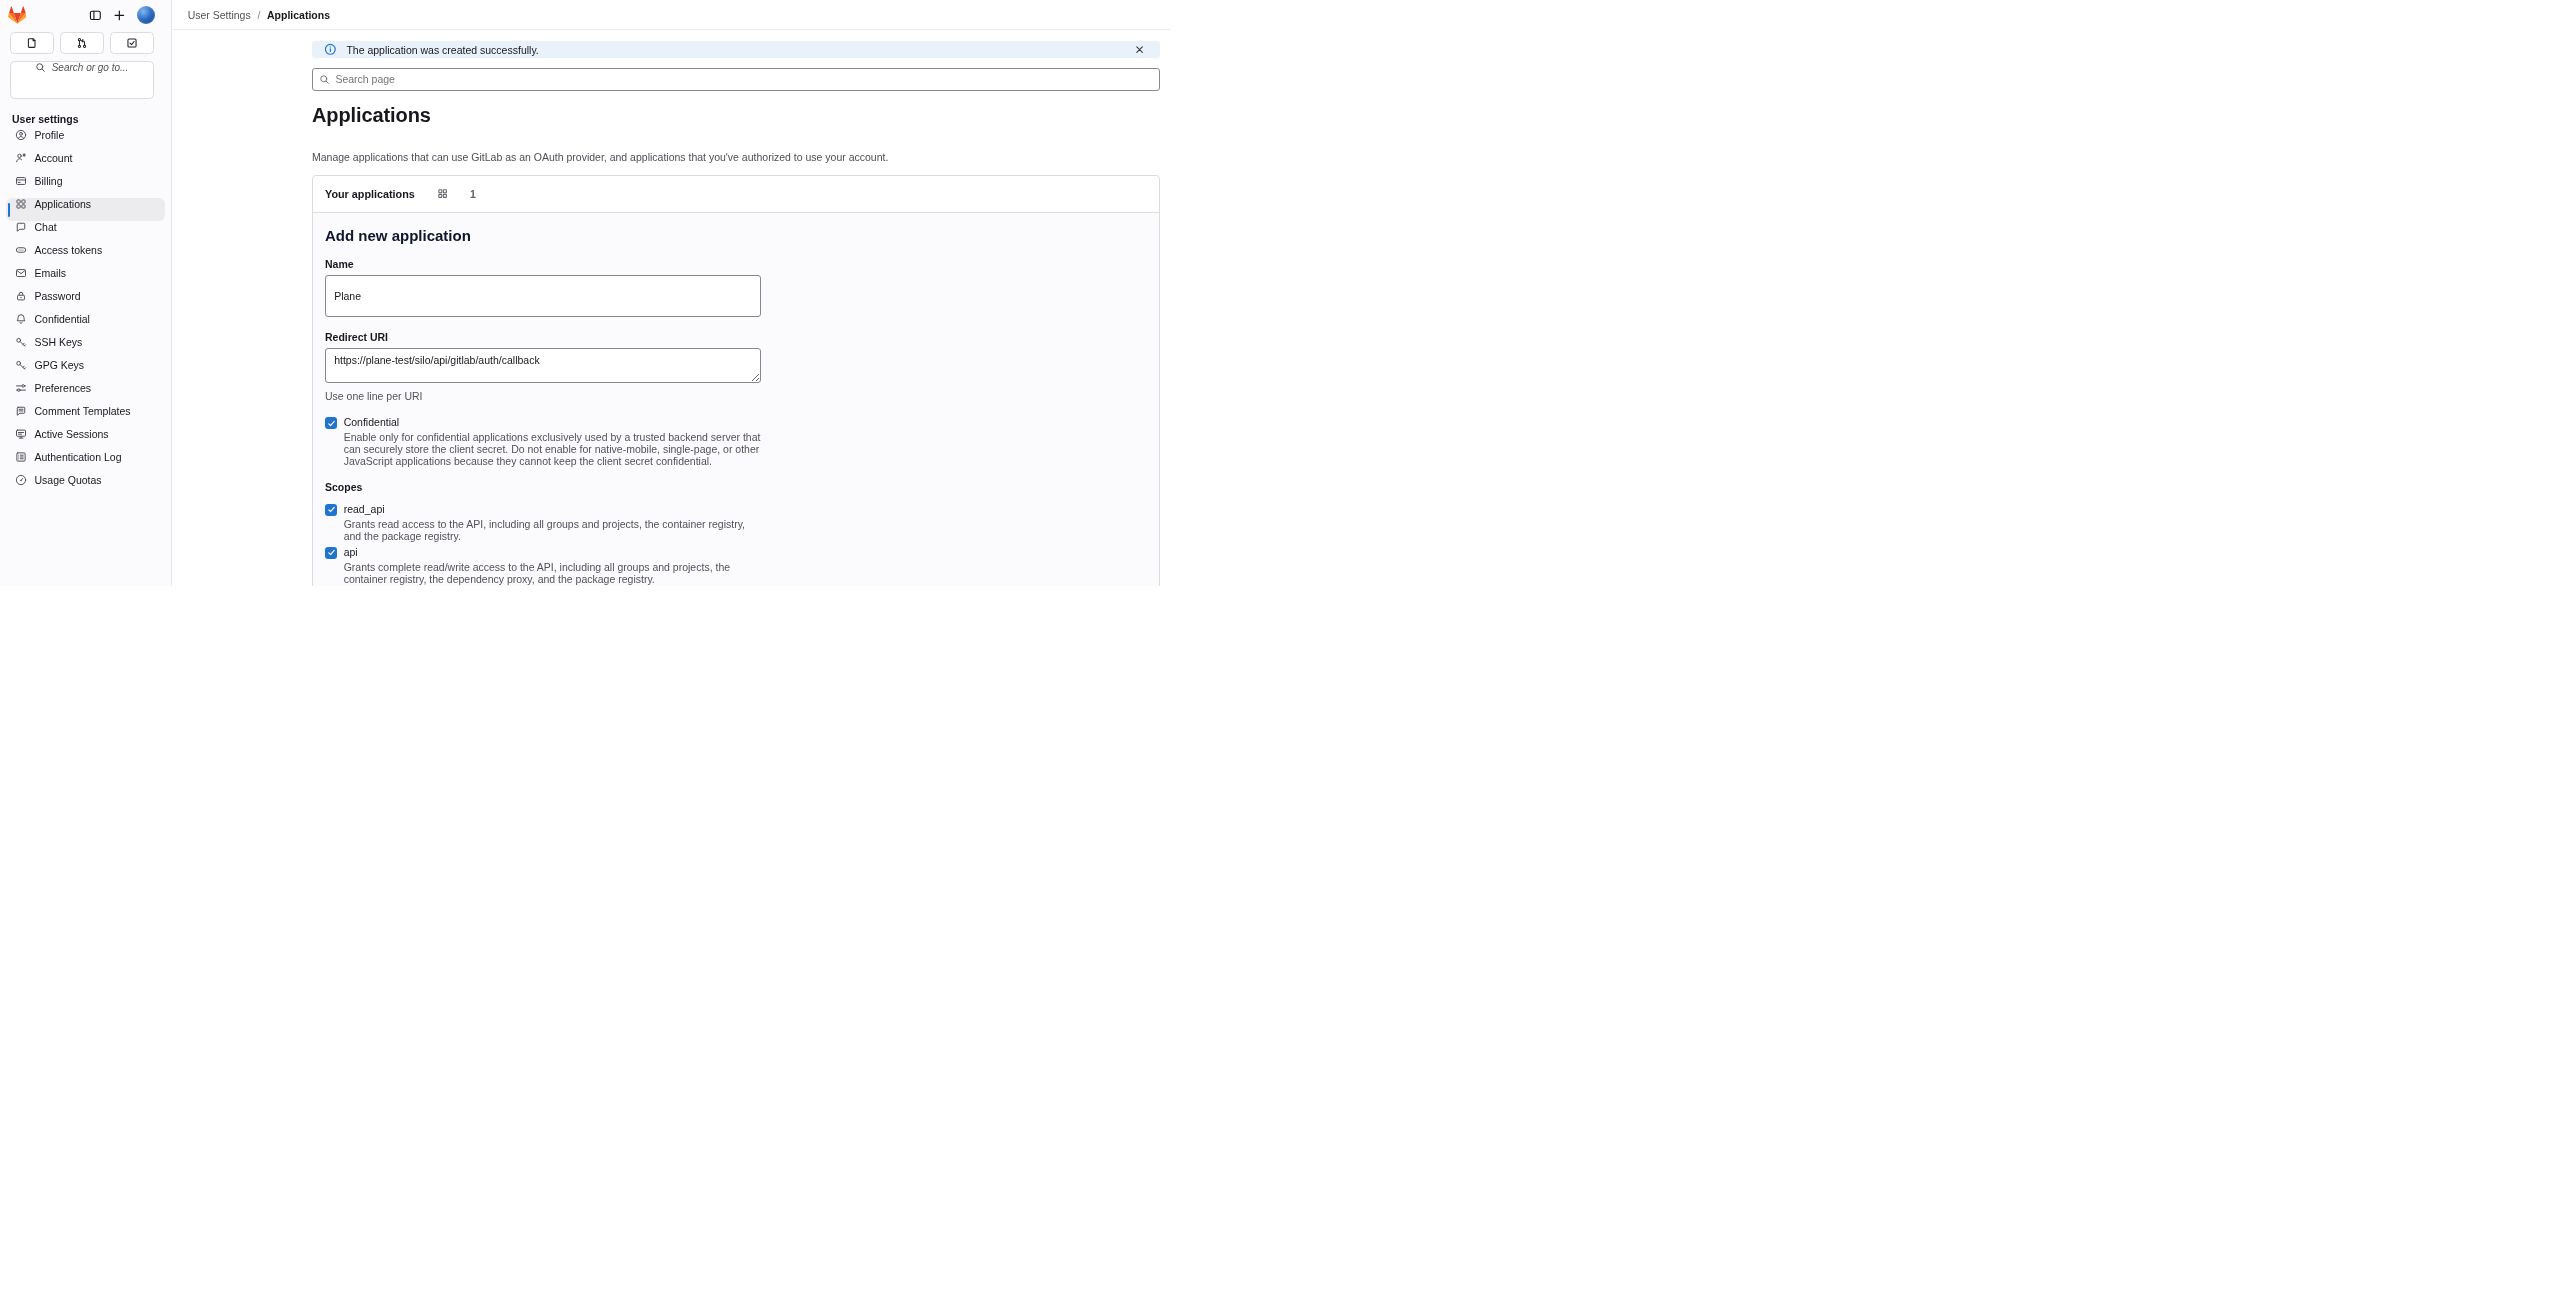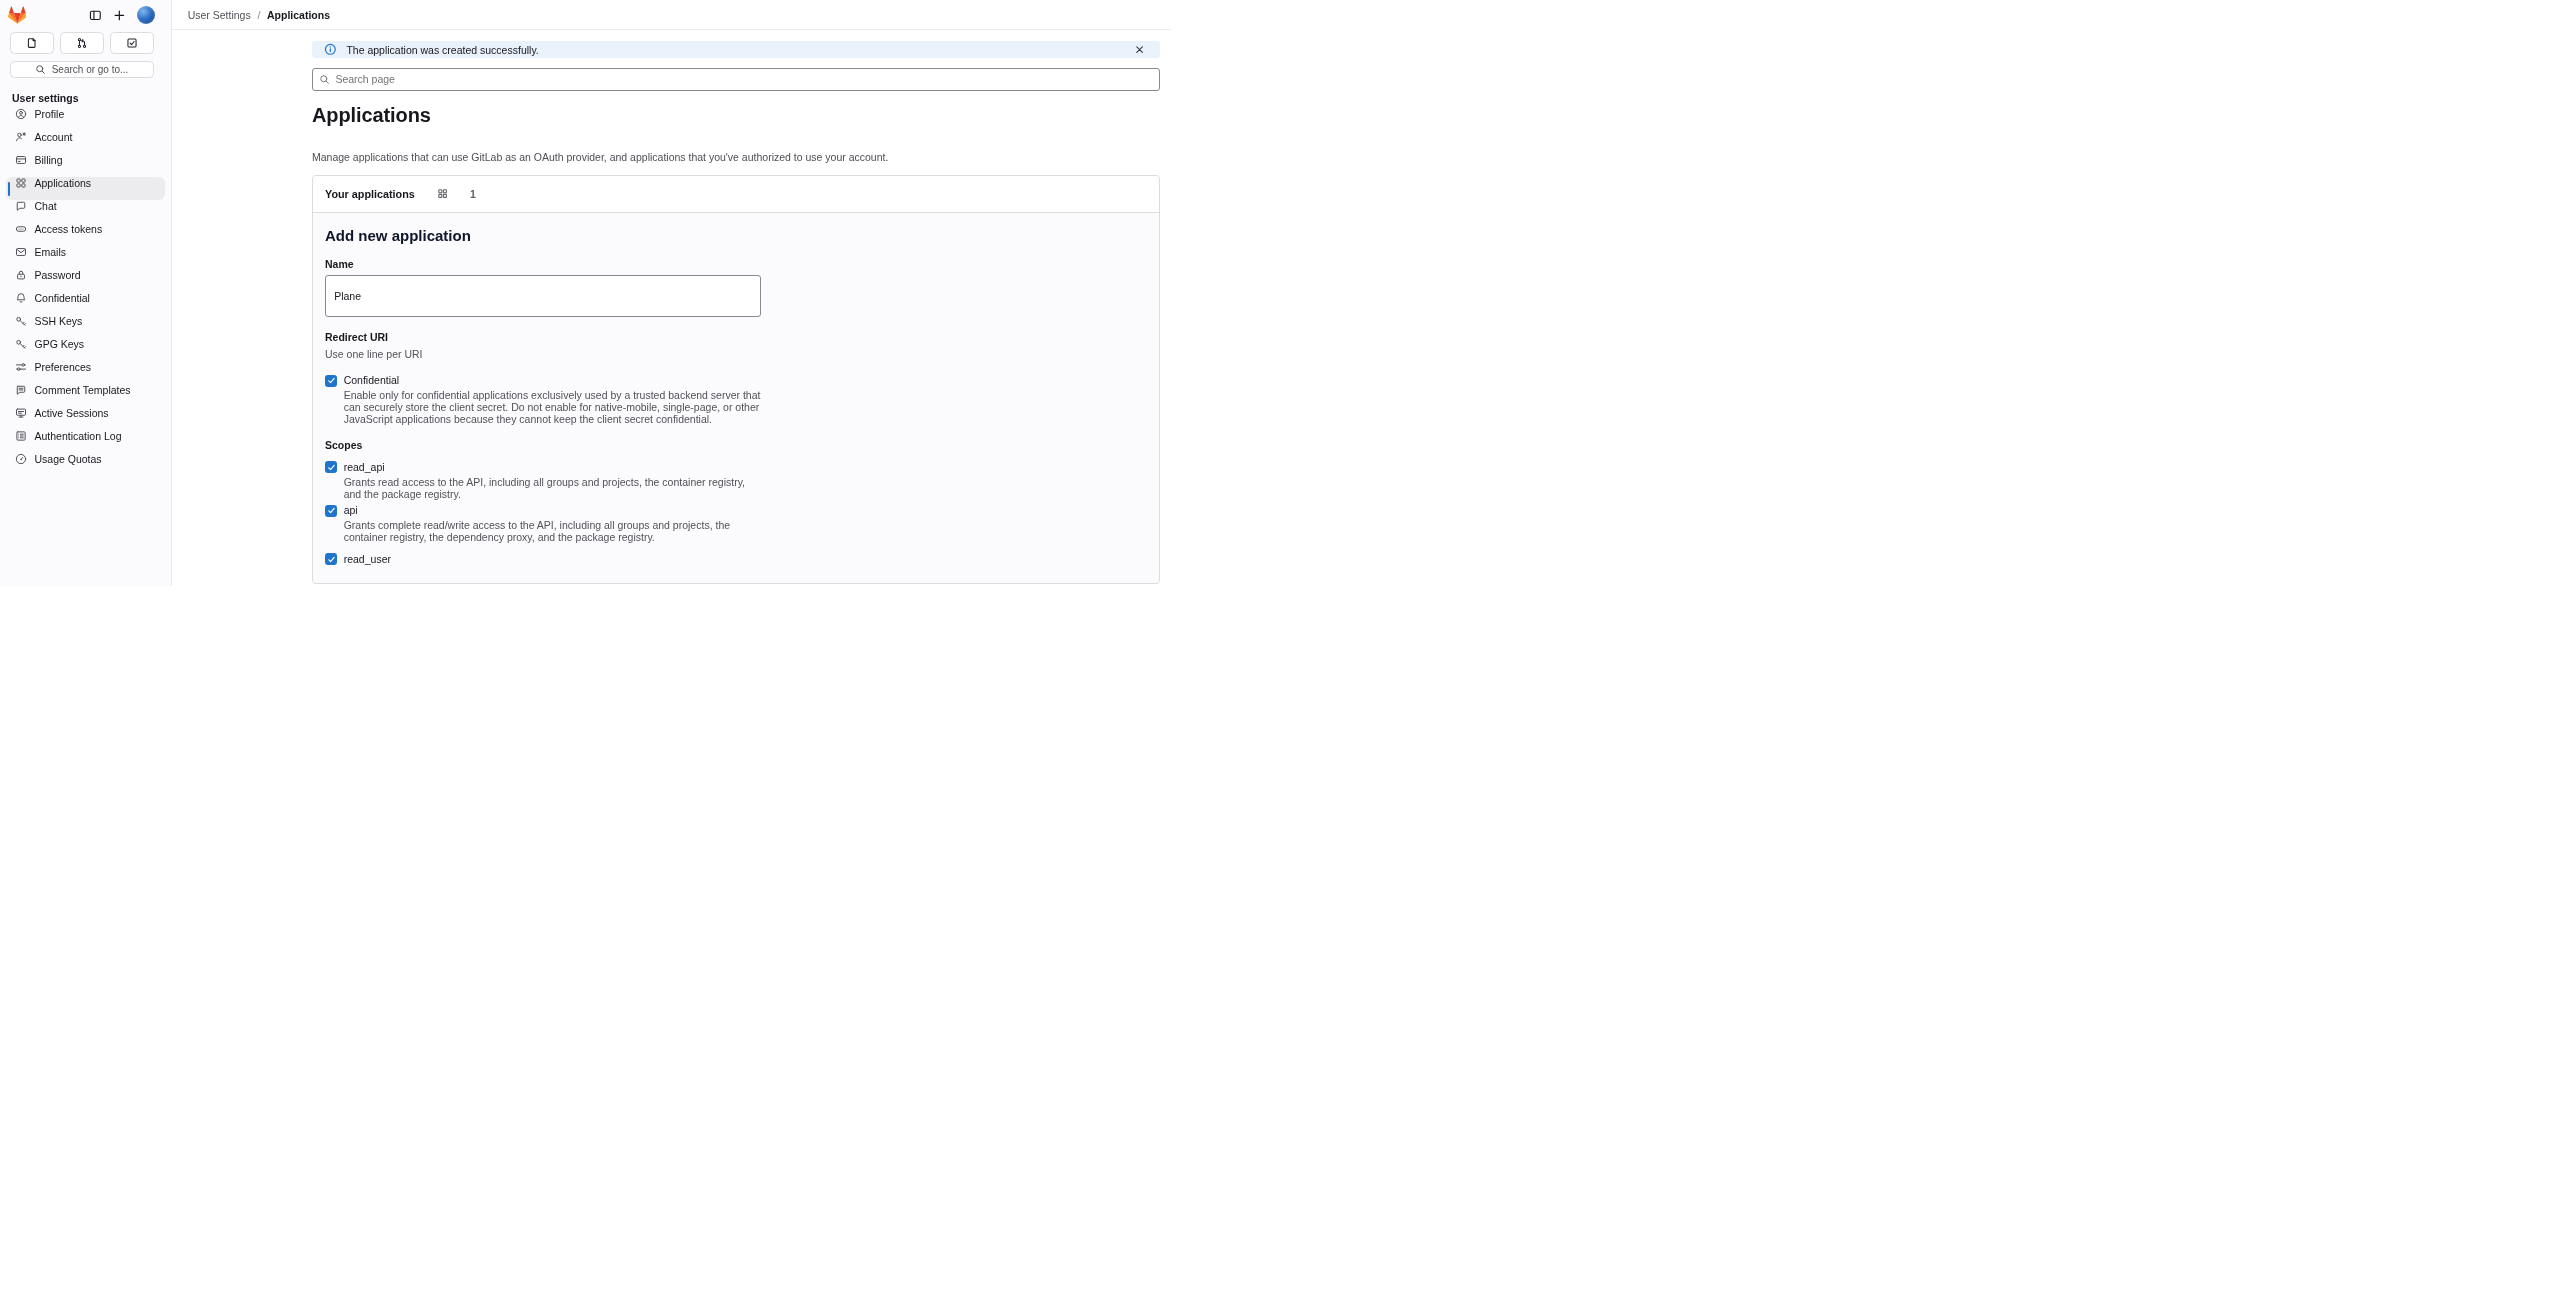--- a/index.html
+++ b/index.html
@@ -24,23 +24,23 @@
     width:18px; height:18px; border-radius:50%; margin-left:9px; cursor:pointer;
     background:radial-gradient(circle at 35% 30%, #7fb8ef 0%, #2f6fc4 45%, #174f9c 75%, #0d3a75 100%);
     box-shadow:inset 0 0 3px rgba(255,255,255,.35);
   }
   .sb-shortcuts { display:flex; gap:6px; margin:4.5px 17px 0 9.7px; }
   .sb-shortcuts .pill {
     flex:1; height:21.7px; background:#fff; border:0.7px solid #dcdcde; border-radius:4.5px;
     display:flex; align-items:center; justify-content:center; color:#232129; cursor:pointer;
   }
   .sb-search {
-    margin:7.5px 17px 0 9.7px; height:17px; background:#fff; border:0.7px solid #dcdcde;
-    border-radius:4.5px; display:flex; align-items:center; justify-content:center;
-    gap:5.2px; color:#535158; cursor:pointer;
+    margin:7.5px 17px 0 9.7px; height:38px; background:#fff; border:0.7px solid #dcdcde;
+    border-radius:4.5px; display:flex; align-items:flex-start; justify-content:center;
+    gap:5.2px; color:#535158; cursor:pointer;font-style:italic;
   }
   .sb-search .q-label { font-size:10px; }
   .sb-section-title { margin:13.4px 0 4.5px; padding:0 12px; font-weight:700; font-size:10.5px; color:#18171d; }
   .nav { list-style:none; padding:0 6px; }
   .nav-item {
     position:relative; height:23px; border-radius:6px; display:flex; align-items:flex-start;
     gap:7.5px; padding:0 9px; color:#18171d; cursor:pointer; font-size:10.5px;
   }
   .nav-item .nico { color:#4f4d55; display:flex; }
   .nav-item.active { background:#ececef; }
@@ -396,20 +396,21 @@
       <div class="card-body">
         <h2 class="form-title">Add new application</h2>
 
         <div class="group">
           <label class="form-label">Name</label>
           <input class="text-input" type="text" value="Plane" style="">
         </div>
 
         <div class="group">
           <label class="form-label">Redirect URI</label>
+          <textarea class="uri-textarea" style="">https://plane-test/silo/api/gitlab/auth/callback</textarea>
           <div class="help-text">Use one line per URI</div>
         </div>
 
         <div class="group">
           <div class="chk-row">
             <span class="chk">
               <svg viewBox="0 0 16 16" width="9" height="9">
                   <path d="m3.2 8.6 3.1 3 6.5-7.4" stroke="#fff" stroke-width="2.1" fill="none" stroke-linecap="round" stroke-linejoin="round"></path>
                 </svg>
             </span>

